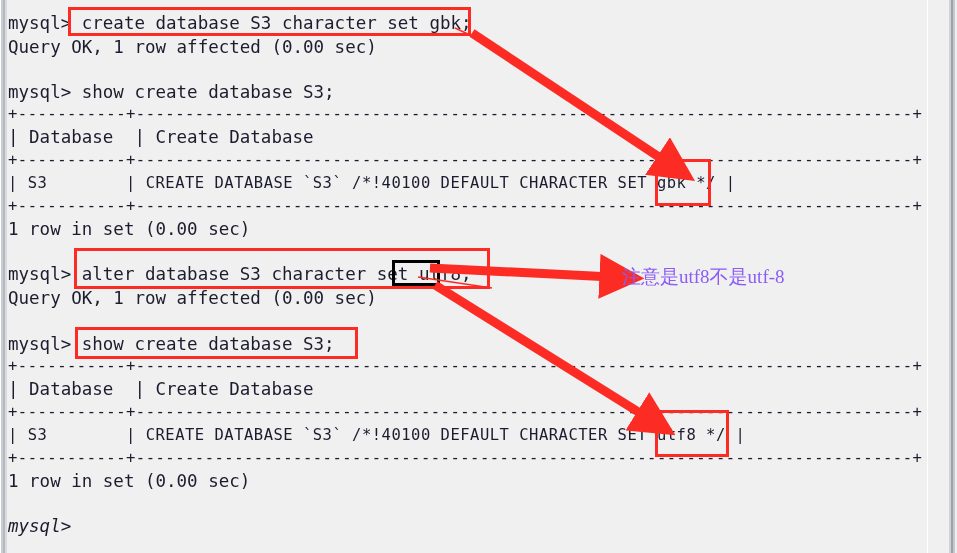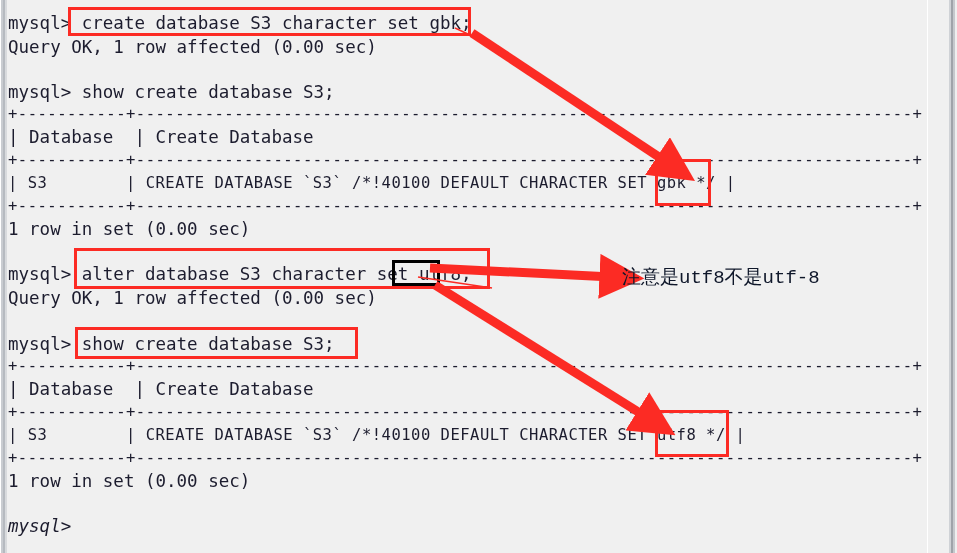--- a/index.html
+++ b/index.html
@@ -78,22 +78,22 @@
     background: transparent;
   }
   .blackbox {
     position: absolute;
     border: 3px solid #000000;
     box-sizing: border-box;
     background: transparent;
   }
   .annot-text {
     position: absolute;
-    color: #0f172a;
-    font-family: Liberation Mono, monospace;
+    color: #8b5cf6;
+    font-family: Liberation Serif, serif;
     font-size: 19px;
     white-space: nowrap;
   }
   .arrow-layer {
     position: absolute;
     left: 0; top: 0;
     width: 957px; height: 553px;
     pointer-events: none;
   }
   .watermark {

